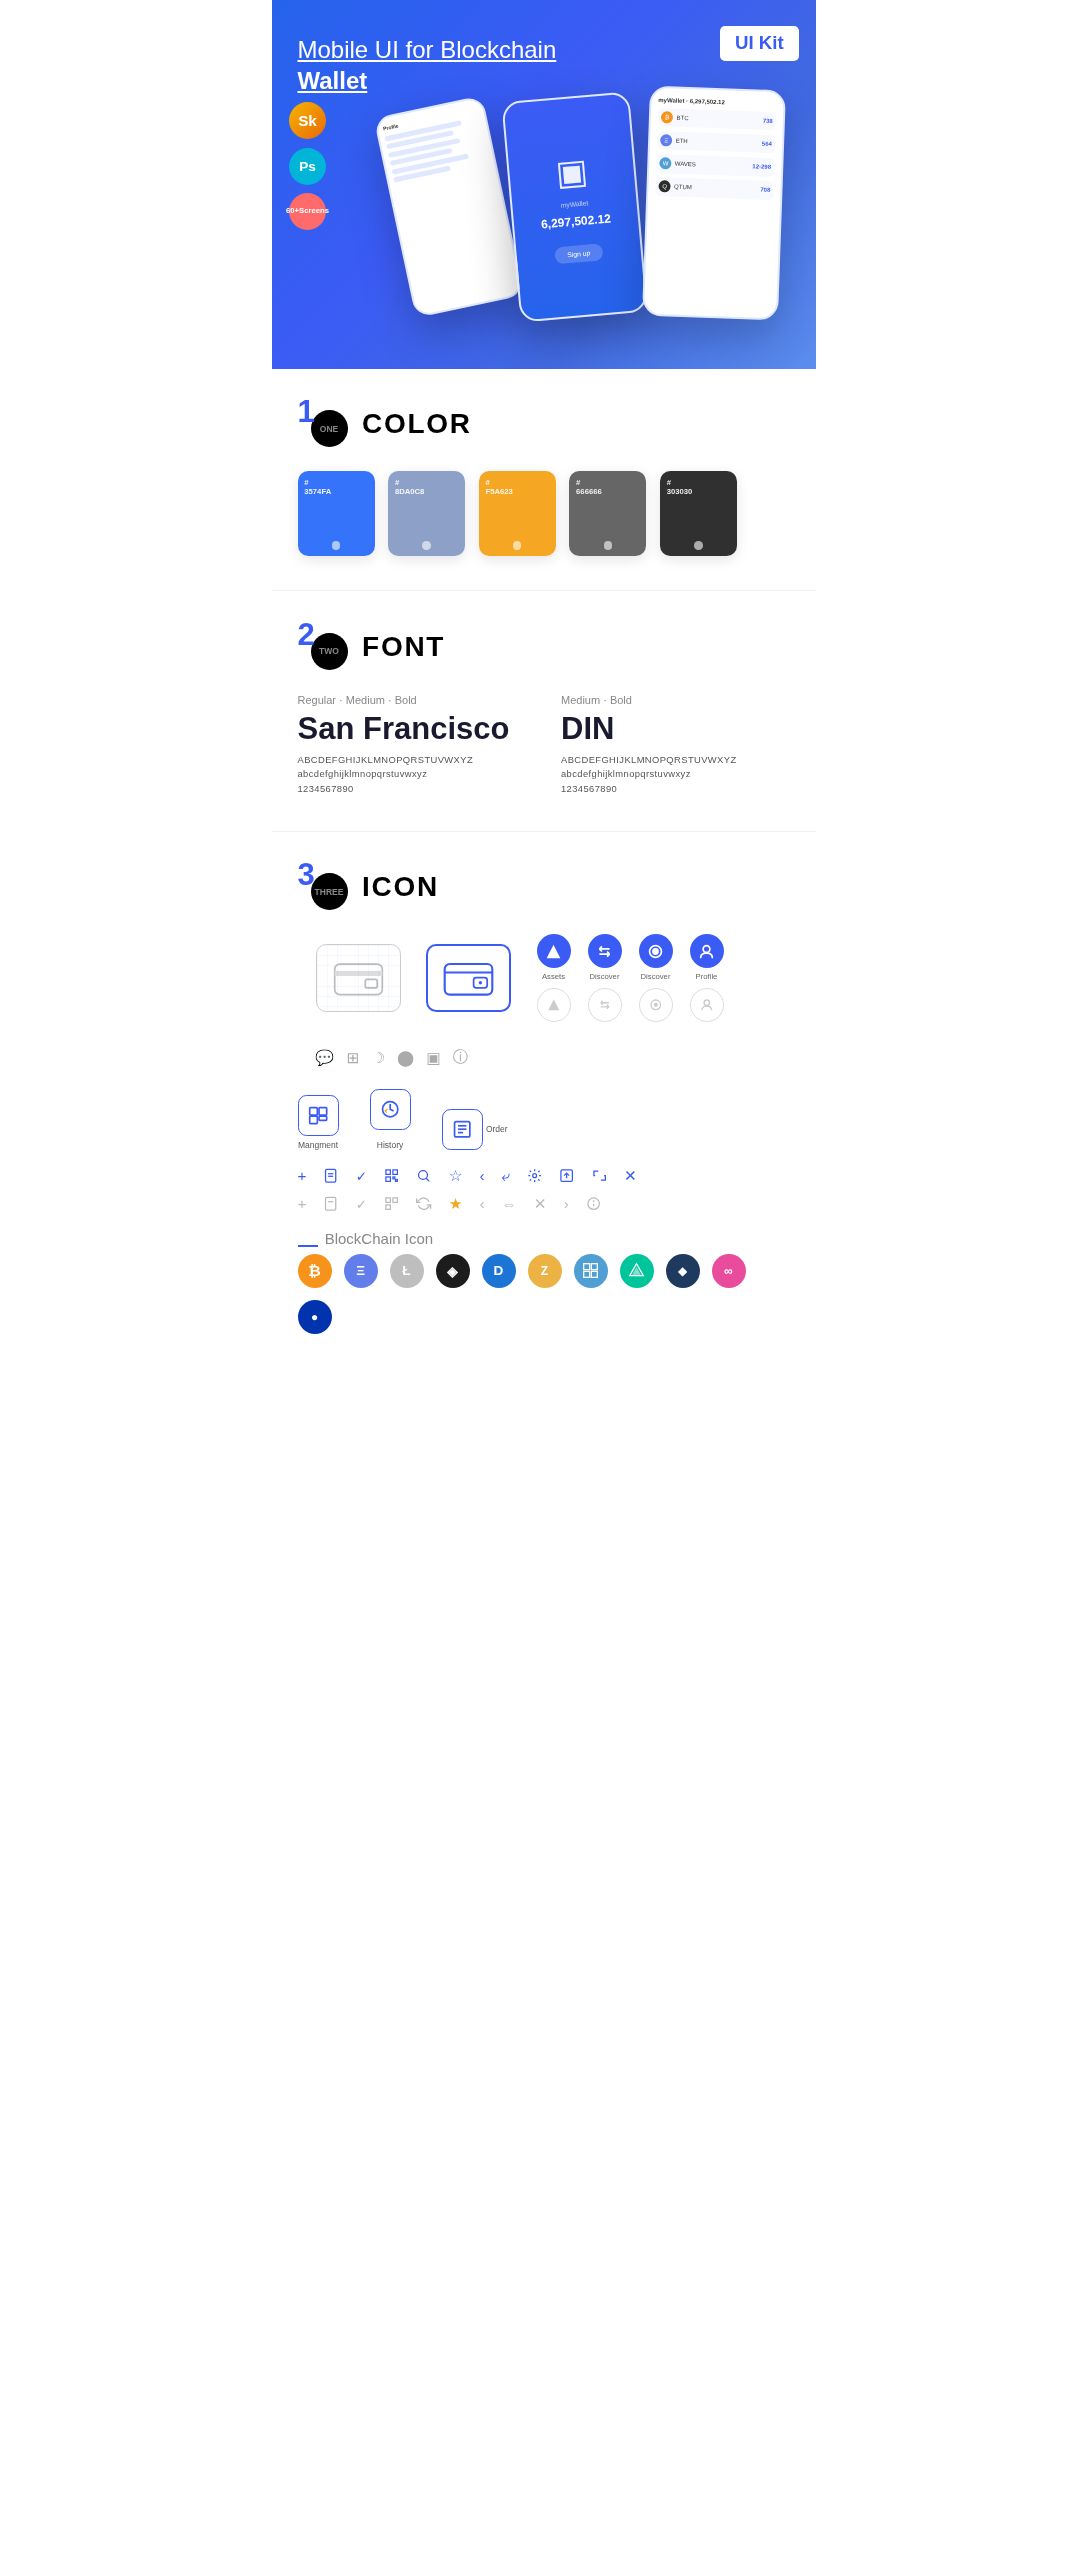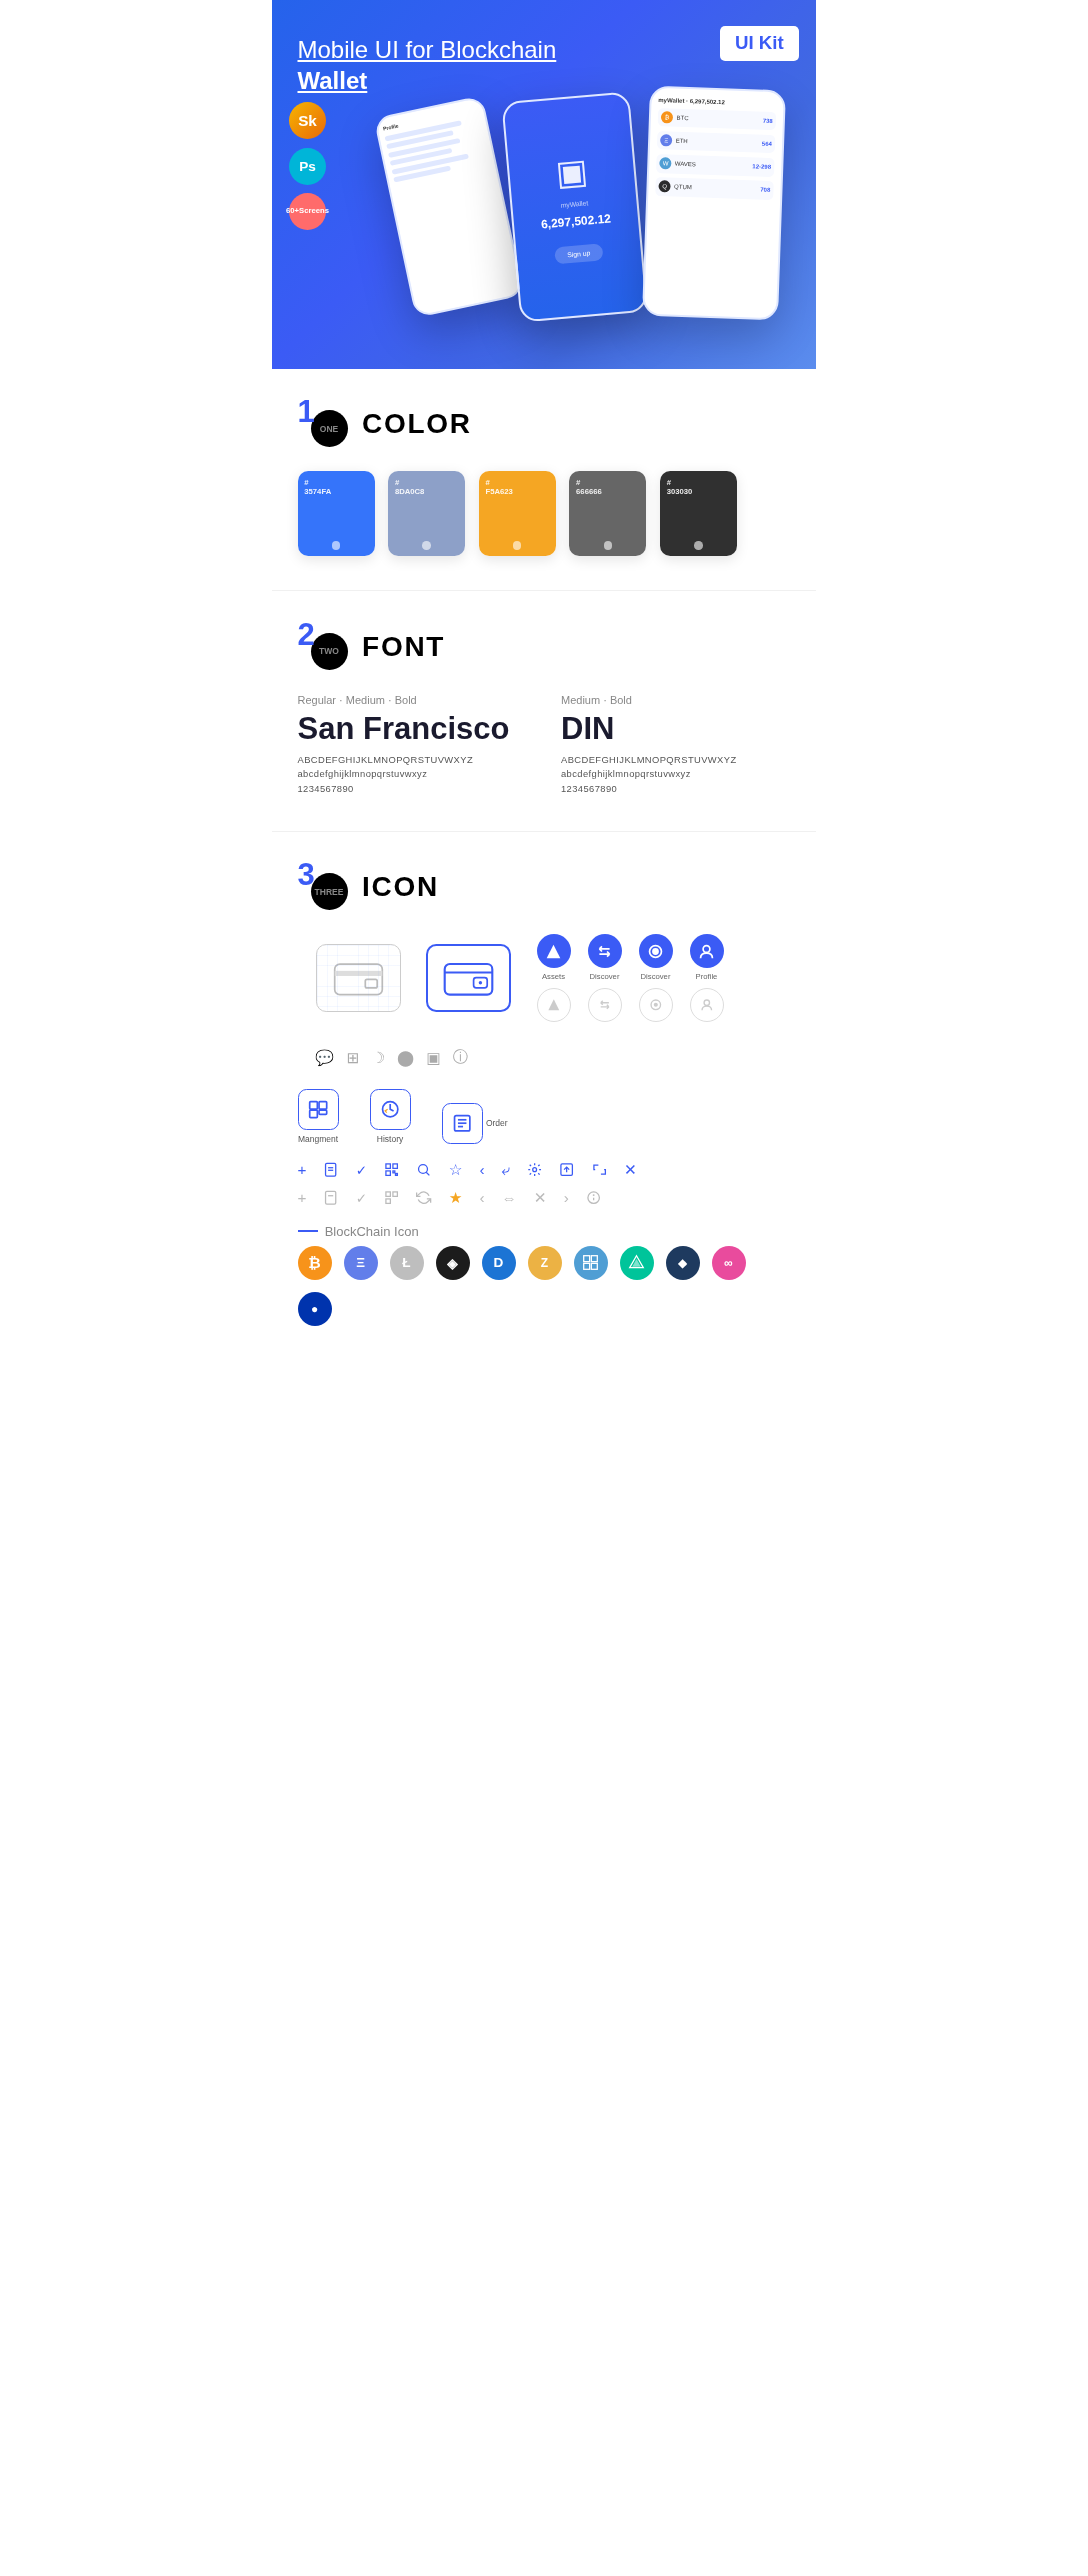--- a/index.html
+++ b/index.html
@@ -145,24 +145,24 @@
       display: flex;
       flex-direction: column;
       align-items: center;
       gap: 3.4px;
       font-size: 8.5px;
       color: #666;
     }
 
     .blockchain-label {
       display: flex;
-      align-items: center;
+      align-items: flex-end;
       gap: 6.8px;
       margin: 13.6px 0 6.8px;
-      font-size: 13px;
+      font-size: 15px;
       color: #888;
     }
     .blockchain-line {
       width: 20.4px; height: 1.7px;
       background: #3b5bf5;
     }
 
     .crypto-icons {
       display: flex;
       gap: 12px;
@@ -439,21 +439,21 @@
       <div style="width:41px;height:41px;border:1.7px solid #3b5bf5;border-radius:8.5px;display:flex;align-items:center;justify-content:center;">
         <svg width="20.4" height="20.4" viewBox="0 0 24 24" fill="none" stroke="#3b5bf5" stroke-width="2">
             <rect x="2" y="3" width="9" height="9" rx="1"></rect>
             <rect x="13" y="3" width="9" height="9" rx="1"></rect>
             <rect x="2" y="13" width="9" height="9" rx="1"></rect>
             <rect x="13" y="13" width="9" height="5" rx="1"></rect>
           </svg>
       </div>
       <span style="font-size:8.5px;color:#555;">Mangment</span>
     </div>
-    <div style="display:flex;flex-direction:column;align-items:center;gap:4px;">
+    <div style="display:flex;flex-direction:column;align-items:center;gap:10px;">
       <div style="width:41px;height:41px;border:1.7px solid #3b5bf5;border-radius:8.5px;display:flex;align-items:center;justify-content:center;">
         <svg width="20.4" height="20.4" viewBox="0 0 24 24" fill="none" stroke="#3b5bf5" stroke-width="2">
             <circle cx="12" cy="12" r="9"></circle>
             <polyline points="12,6 12,12 16,14"></polyline>
             <polyline points="9,12 6,14 8,16" stroke="#f5a623" stroke-width="1.5"></polyline>
           </svg>
       </div>
       <span style="font-size:8.5px;color:#555;">History</span>
     </div>
     <div style="display:flex;flex-direction:row;align-items:center;gap:3.4px;">

